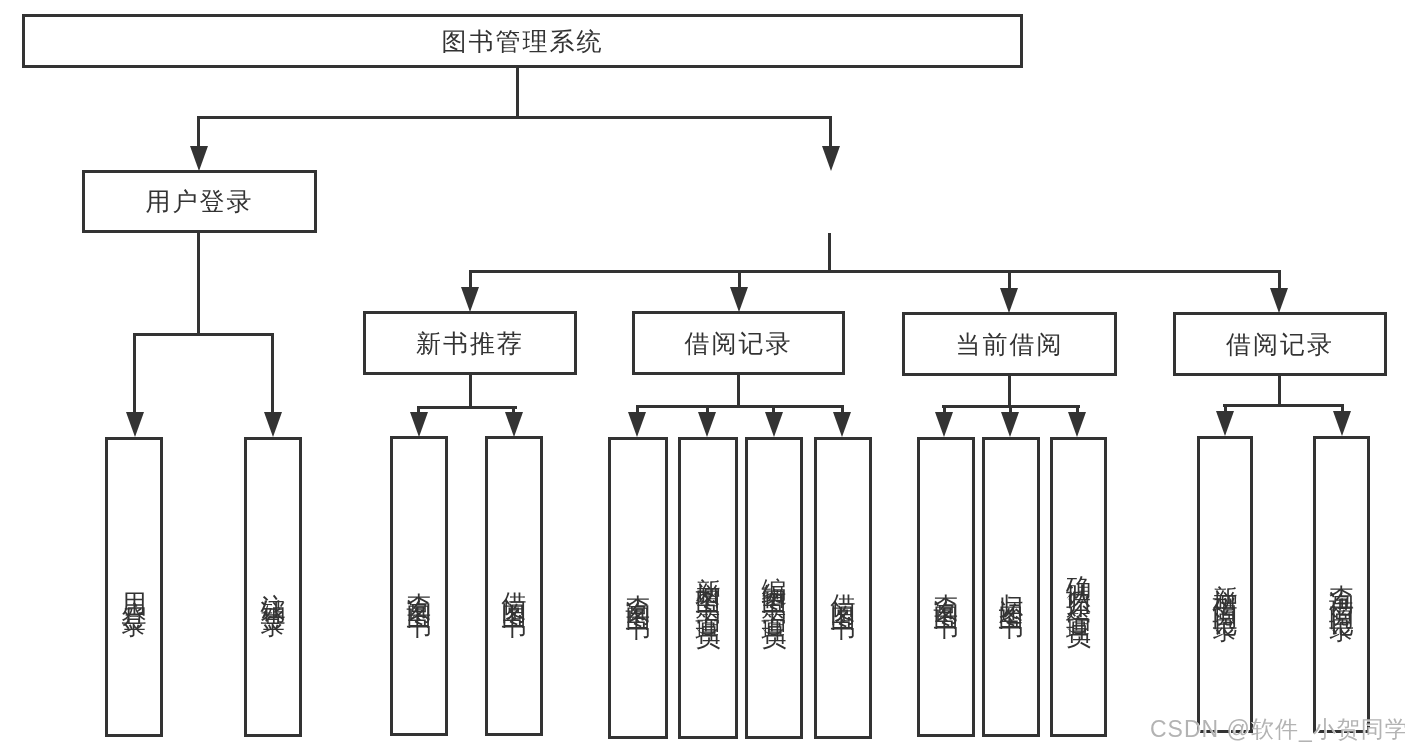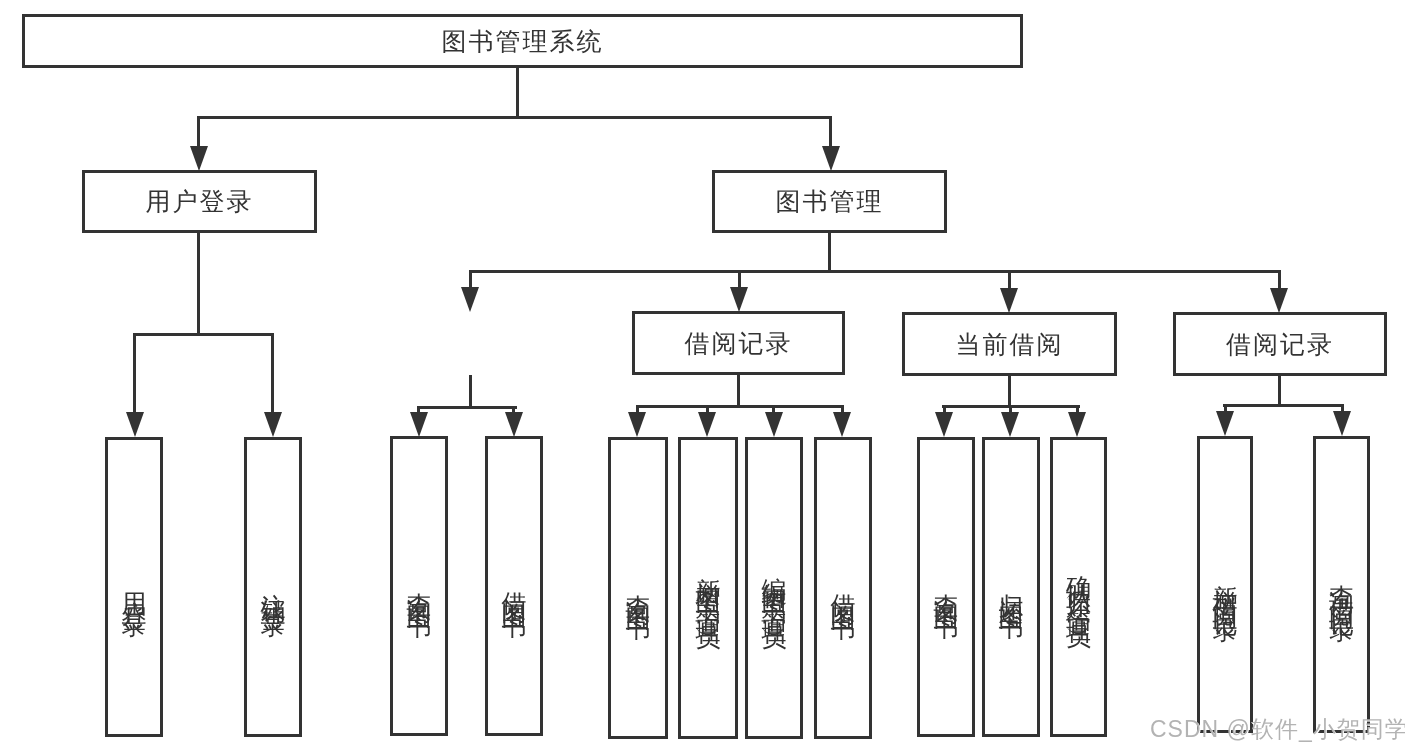--- a/index.html
+++ b/index.html
@@ -34,24 +34,24 @@
 
 <div id="canvas">
 
   <div class="box" style="left:22px;top:14px;width:1001px;height:54px">
     <span class="lbl">图书管理系统</span>
   </div>
 
   <div class="box" style="left:82px;top:170px;width:235px;height:63px">
     <span class="lbl">用户登录</span>
   </div>
-  <div class="box" style="left:712px;top:170px;width:235px;height:63px">
-    <span class="lbl">图书管理</span>
+
+  <div class="box" style="left:363px;top:311px;width:214px;height:64px">
+    <span class="lbl">新书推荐</span>
   </div>
-
   <div class="box" style="left:632px;top:311px;width:213px;height:64px">
     <span class="lbl">借阅记录</span>
   </div>
   <div class="box" style="left:1173px;top:312px;width:214px;height:64px">
     <span class="lbl">借阅记录</span>
   </div>
   <div class="box" style="left:902px;top:312px;width:215px;height:64px">
     <span class="lbl">当前借阅</span>
   </div>
 

